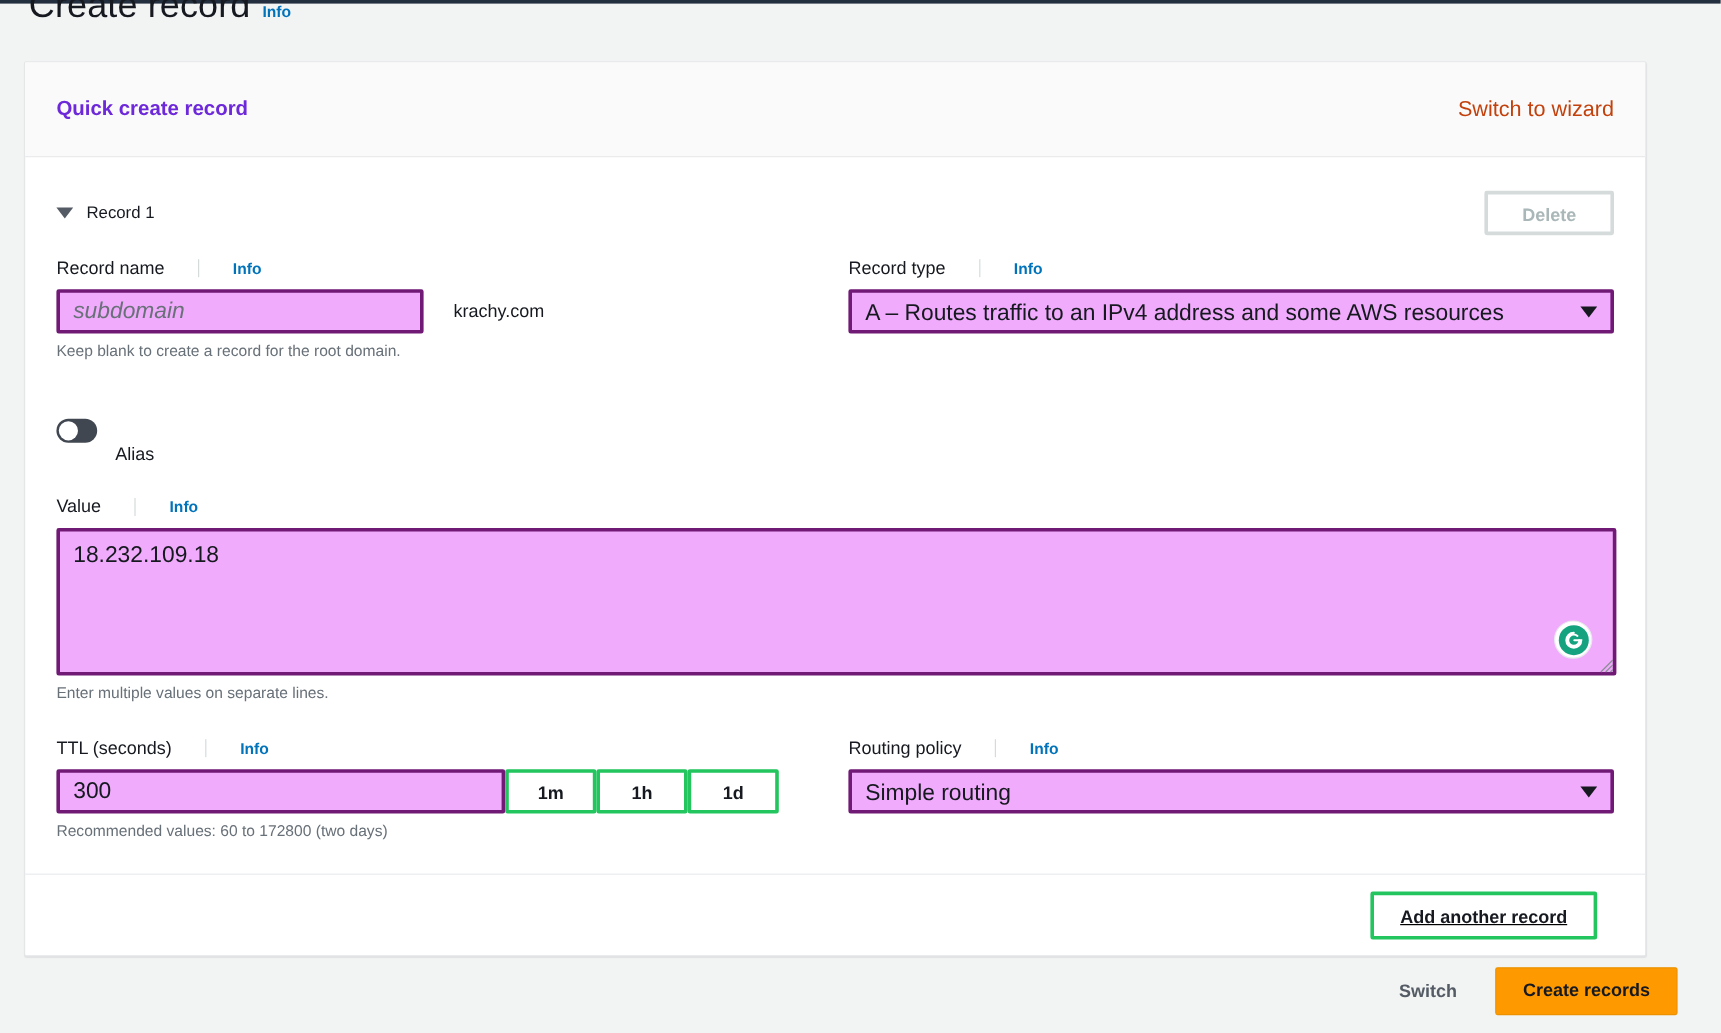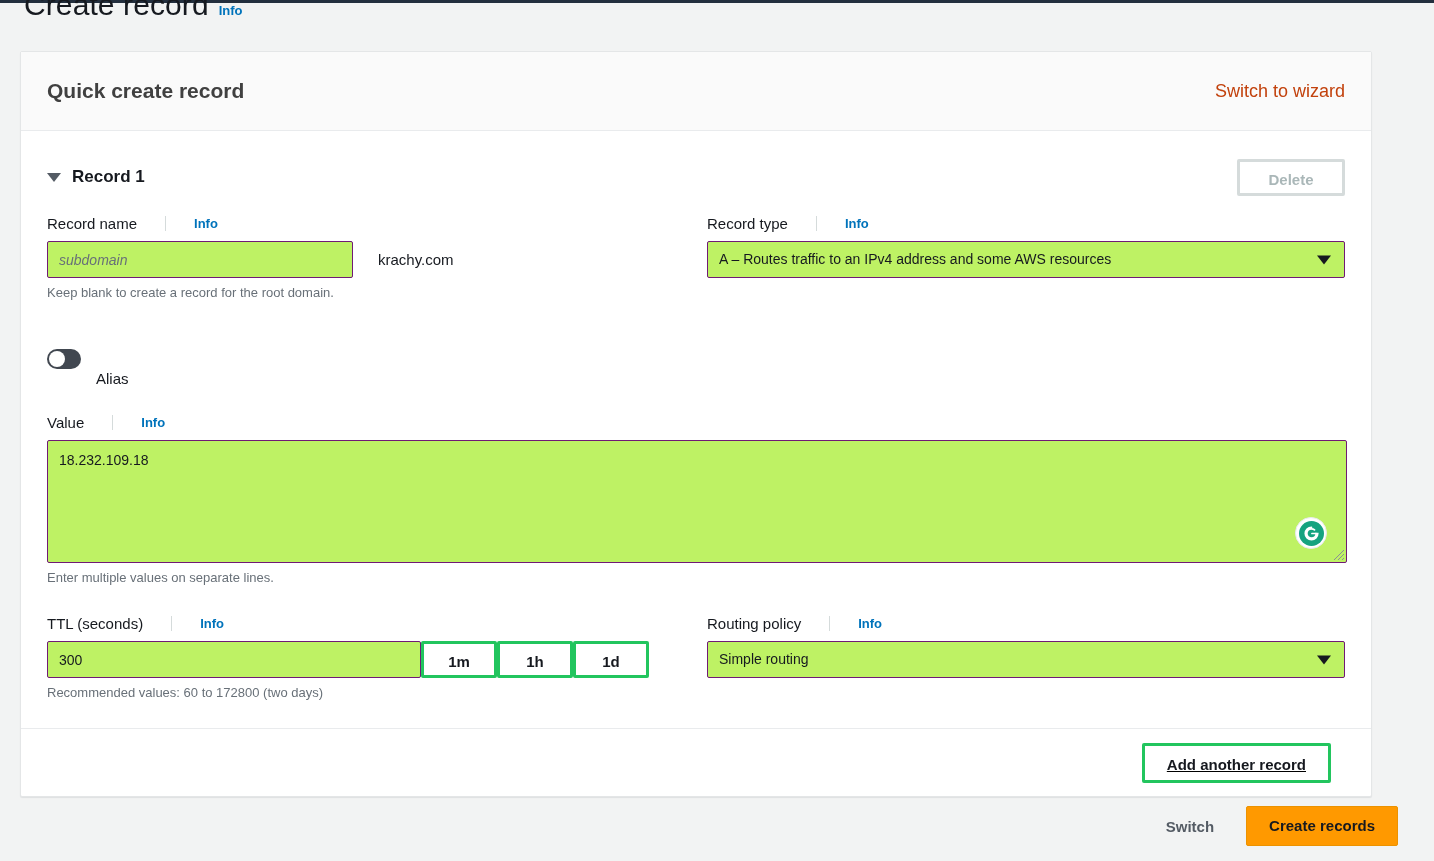--- a/index.html
+++ b/index.html
@@ -44,21 +44,21 @@
     box-shadow: 0 1px 1px rgba(0,28,36,0.08);
   }
   .card-header {
     height: 79px;
     background: #fafafa;
     border-bottom: 1px solid #e9ebed;
     display: flex; align-items: center; justify-content: space-between;
     padding: 0 26px 0 26px;
   }
   .card-title {
-    font-size: 21px; font-weight: 700; color: #404040;
+    font-size: 17px; font-weight: 700; color: #6d28d9;
   }
   .switch-wizard {
     font-size: 18px; font-weight: 400; color: #c2410c;
     cursor: pointer;
   }
 
   
   .record-body { padding: 24px 26px 26px 26px; }
 
   .record-head {
@@ -66,21 +66,21 @@
     height: 44px; margin-bottom: 14px;
   }
   .record-head-left { display: flex; align-items: center; gap: 11px; }
   .caret {
     width: 0; height: 0;
     border-left: 7px solid transparent;
     border-right: 7px solid transparent;
     border-top: 9px solid #545b64;
     cursor: pointer;
   }
-  .record-label { font-size: 17px; font-weight: 700; color: #16191f; }
+  .record-label { font-size: 14px; font-weight: 400; color: #16191f; }
 
   .btn {
     font-family: "Liberation Sans", sans-serif;
     font-size: 15px; font-weight: 700;
     border-radius: 2px; cursor: pointer;
     background: #ffffff;
     border: 3px solid #22c55e;
     color: #16191f;
     padding: 0 19px; height: 37px;
     line-height: 35px;
@@ -99,23 +99,23 @@
     display: flex; align-items: center; gap: 28px;
     margin-bottom: 8px; height: 20px;
   }
   .field-label { font-size: 15px; color: #16191f; }
   .divider-v {
     width: 1px; height: 15px; background: #d5dbdb;
   }
 
   .input, .select, .textarea {
     font-family: "Liberation Sans", sans-serif;
-    font-size: 14px; color: #16191f;
-    background: #bef264;
-    border: 1px solid #701a75;
+    font-size: 19px; color: #16191f;
+    background: #f0abfc;
+    border: 3px solid #701a75;
     border-radius: 2px;
     padding: 0 11px;
     height: 37px;
     width: 100%;
     outline: none;
   }
   .input::placeholder { color: #687078; font-style: italic; }
 
   .name-row { display: flex; align-items: center; gap: 0; }
   .name-input { width: 306px; }

